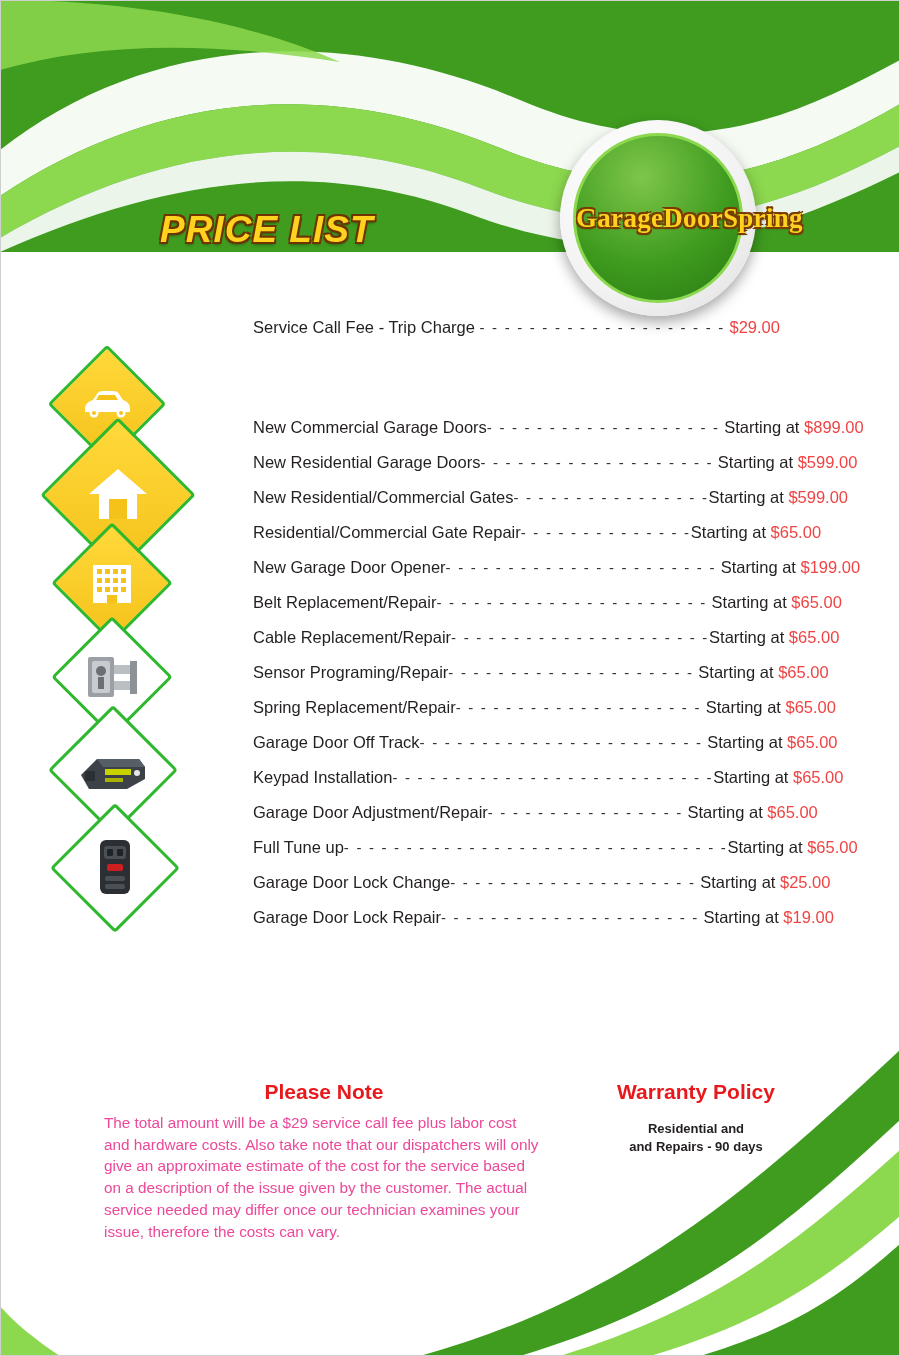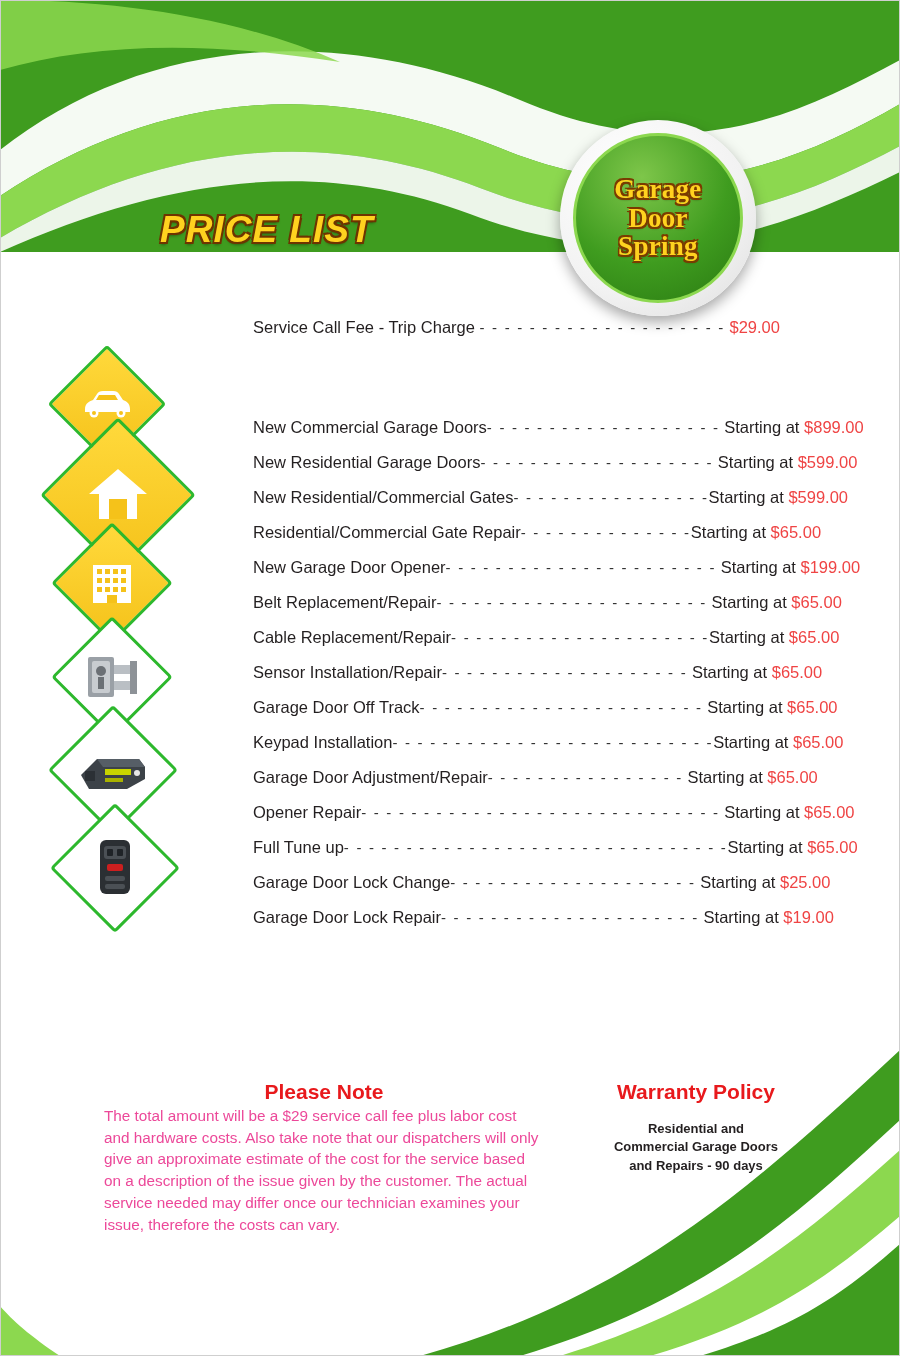--- a/index.html
+++ b/index.html
@@ -42,23 +42,21 @@
     align-items: center;
     justify-content: center;
   }
   .logo-inner {
     width: 164px;
     height: 164px;
     border-radius: 50%;
     background: radial-gradient(circle at 40% 25%, #7ec64a 0%, #3f9c1f 55%, #2a7a12 100%);
     border: 3px solid #8cd84f;
     display: flex;
-    flex-direction: column;
     align-items: center;
-    justify-content: center;
     text-align: center;
     line-height: 1.06;
   }
   .logo-inner span {
     display: block;
     font-family: "Liberation Serif", serif;
     font-weight: bold;
     font-size: 27px;
     color: #ffd21f;
     text-shadow: -1.6px -1.6px 0 #7a3b00, 1.6px -1.6px 0 #7a3b00,
@@ -161,21 +159,21 @@
     position: absolute;
     left: 104px;
     top: 1080px;
     width: 440px;
   }
   .note-title {
     color: #e8191c;
     font-weight: bold;
     font-size: 21px;
     text-align: center;
-    margin-bottom: 1px;
+    margin-bottom: 8px;
   }
   .note-body {
     font-size: 15.3px;
     line-height: 1.42;
     color: #ec4899;
   }
   .warranty-block {
     position: absolute;
     left: 566px;
     top: 1080px;
@@ -353,33 +351,33 @@
     <div class="row">
       <span>New Garage Door Opener</span><span class="dots">- - - - - - - - - - - - - - - - - - - - - -</span><span class="start"> Starting at </span><span class="price">$199.00</span>
     </div>
     <div class="row">
       <span>Belt Replacement/Repair</span><span class="dots">- - - - - - - - - - - - - - - - - - - - - -</span><span class="start"> Starting at </span><span class="price">$65.00</span>
     </div>
     <div class="row">
       <span>Cable Replacement/Repair</span><span class="dots">- - - - - - - - - - - - - - - - - - - - -</span><span class="start">Starting at </span><span class="price">$65.00</span>
     </div>
     <div class="row">
-      <span>Sensor Installation/Repair</span><span class="dots">- - - - - - - - - - - - - - - - - - - -</span><span class="start"> Starting at </span><span class="price">$65.00</span>
+      <span>Sensor Programing/Repair</span><span class="dots">- - - - - - - - - - - - - - - - - - - -</span><span class="start"> Starting at </span><span class="price">$65.00</span>
+    </div>
+    <div class="row">
+      <span>Spring Replacement/Repair</span><span class="dots">- - - - - - - - - - - - - - - - - - - -</span><span class="start"> Starting at </span><span class="price">$65.00</span>
     </div>
     <div class="row">
       <span>Garage Door Off Track</span><span class="dots">- - - - - - - - - - - - - - - - - - - - - - -</span><span class="start"> Starting at </span><span class="price">$65.00</span>
     </div>
     <div class="row">
       <span>Keypad Installation</span><span class="dots">- - - - - - - - - - - - - - - - - - - - - - - - - -</span><span class="start">Starting at </span><span class="price">$65.00</span>
     </div>
     <div class="row">
       <span>Garage Door Adjustment/Repair</span><span class="dots">- - - - - - - - - - - - - - - -</span><span class="start"> Starting at </span><span class="price">$65.00</span>
-    </div>
-    <div class="row">
-      <span>Opener Repair</span><span class="dots">- - - - - - - - - - - - - - - - - - - - - - - - - - - - -</span><span class="start"> Starting at </span><span class="price">$65.00</span>
     </div>
     <div class="row">
       <span>Full Tune up</span><span class="dots">- - - - - - - - - - - - - - - - - - - - - - - - - - - - - - -</span><span class="start">Starting at </span><span class="price">$65.00</span>
     </div>
     <div class="row">
       <span>Garage Door Lock Change</span><span class="dots">- - - - - - - - - - - - - - - - - - - -</span><span class="start"> Starting at </span><span class="price">$25.00</span>
     </div>
     <div class="row">
       <span>Garage Door Lock Repair</span><span class="dots">- - - - - - - - - - - - - - - - - - - - -</span><span class="start"> Starting at </span><span class="price">$19.00</span>
     </div>
@@ -387,19 +385,18 @@
 
   <div class="note-block">
     <div class="note-title">Please Note</div>
     <div class="note-body">The total amount will be a $29 service call fee plus labor cost and hardware costs. Also take note that our dispatchers will only give an approximate estimate of the cost for the service based on a description of the issue given by the customer. The actual service needed may differ once our technician examines your issue, therefore the costs can vary.</div>
   </div>
 
   <div class="warranty-block">
     <div class="warranty-title">Warranty Policy</div>
     <div class="warranty-body">
       <div>Residential and</div>
-      <div>Commercial Garage Doors</div>
       <div>and Repairs - 90 days</div>
     </div>
   </div>
 
   <div class="border-frame"></div>
 </div>
 
 </body></html>

